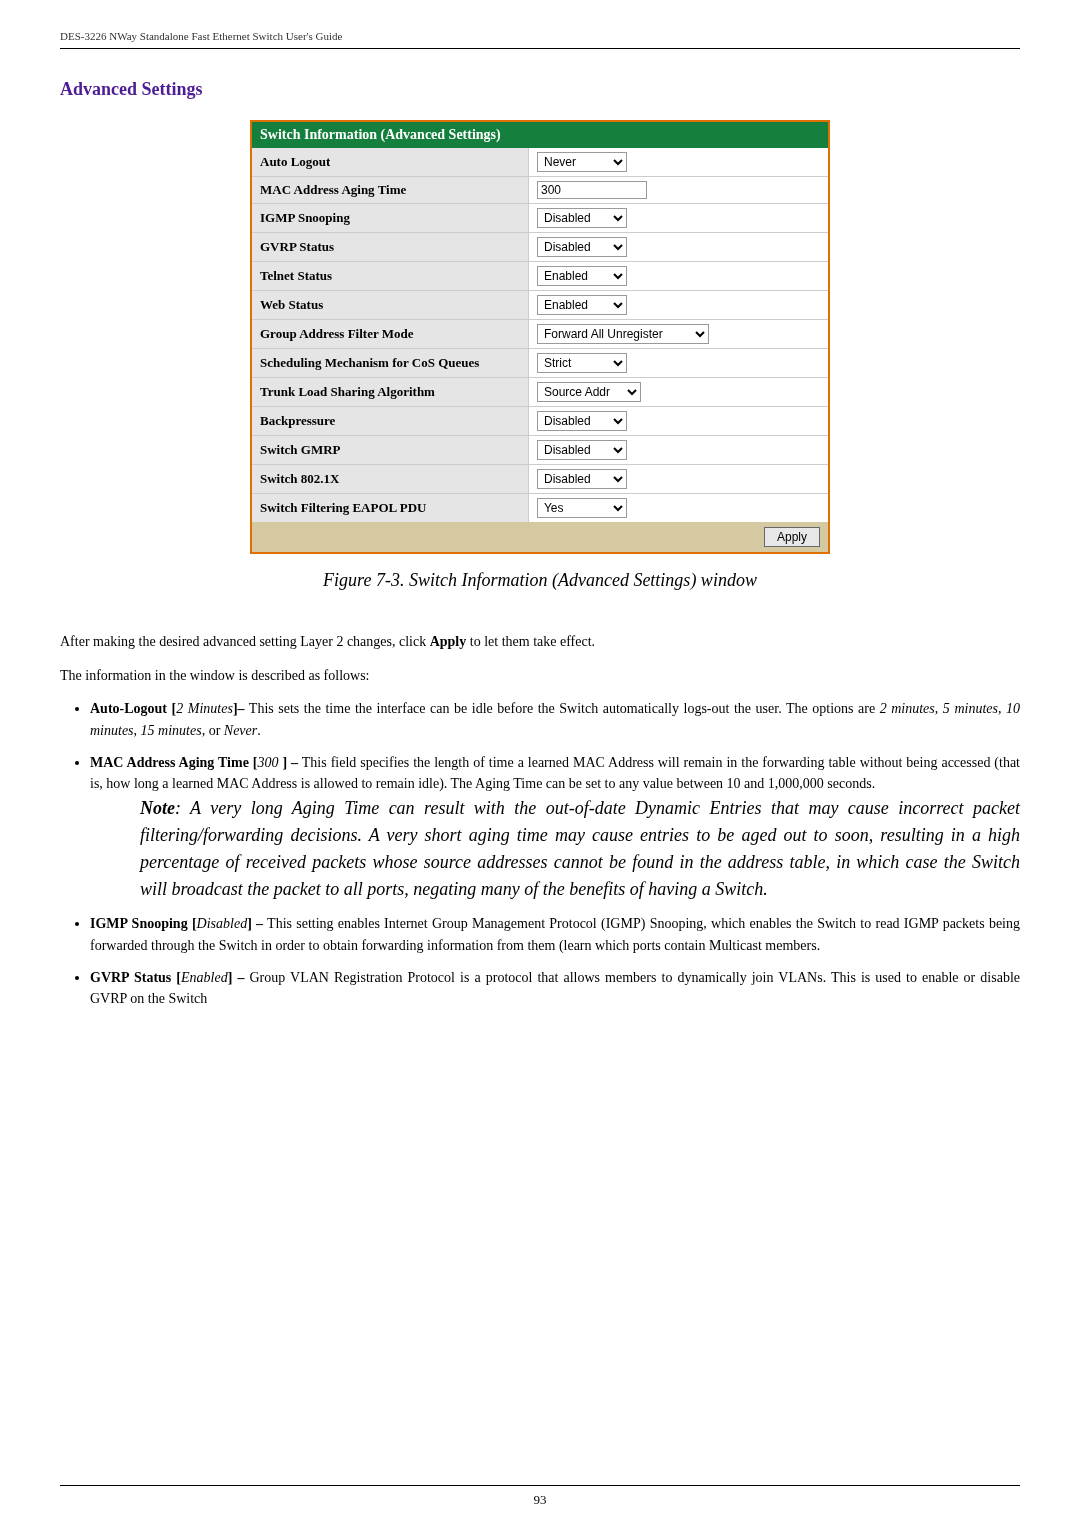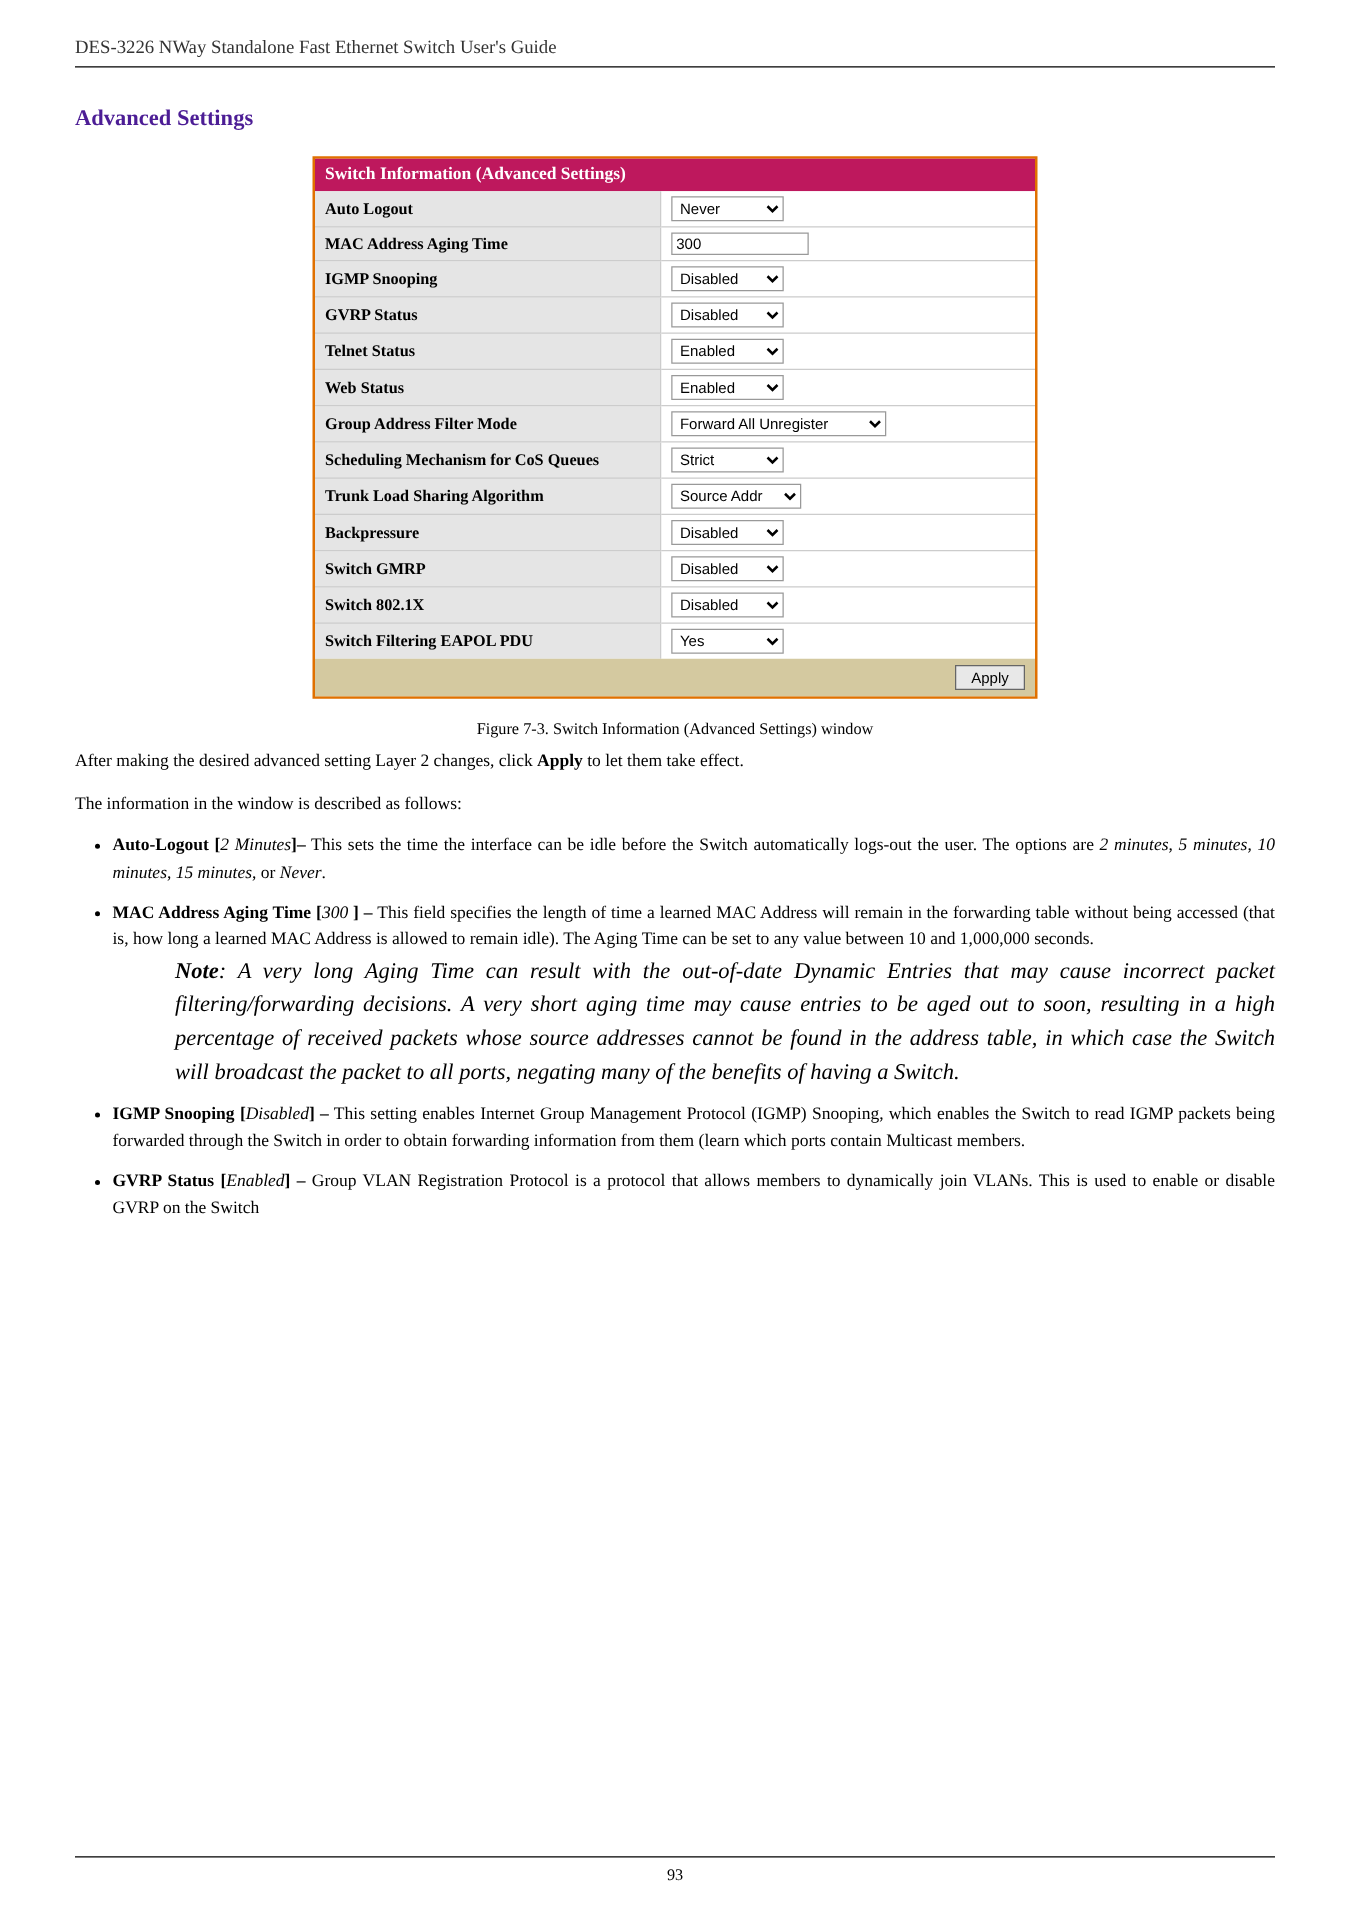--- a/index.html
+++ b/index.html
@@ -15,37 +15,37 @@
     .page-wrapper {
       width: 1080px;
       min-height: 1528px;
       padding: 30px 60px 40px 60px;
       position: relative;
     }
     .header-bar {
       border-bottom: 1px solid #000;
       padding-bottom: 6px;
       margin-bottom: 30px;
-      font-size: 15px;
+      font-size: 11px;
       color: #333;
     }
     .page-title {
       font-size: 18px;
       font-weight: bold;
       margin-bottom: 20px;
       color: #4c1d95;
     }
     
     .settings-panel {
       border: 2px solid #e07000;
       width: 580px;
       margin: 0 auto 16px auto;
     }
     .panel-header {
-      background: #be185d;
+      background: #15803d;
       color: #fff;
       font-weight: bold;
       font-size: 14px;
       padding: 5px 8px;
     }
     .settings-table {
       width: 100%;
       border-collapse: collapse;
     }
     .settings-table tr {
@@ -88,23 +88,24 @@
     }
     .apply-btn {
       font-size: 12px;
       padding: 2px 12px;
       border: 1px solid #666;
       background: #e8e8e8;
       cursor: pointer;
     }
     .figure-caption {
       text-align: center;
-      font-size: 13px;
-      margin-bottom: 8px;
+      font-size: 18px;
+      margin-bottom: 40px;
       color: #000;
+      font-style: italic;
     }
     
     .body-para {
       font-size: 14px;
       line-height: 1.55;
       margin-bottom: 12px;
       text-align: justify;
     }
     .bullet-list {
       list-style: disc;

